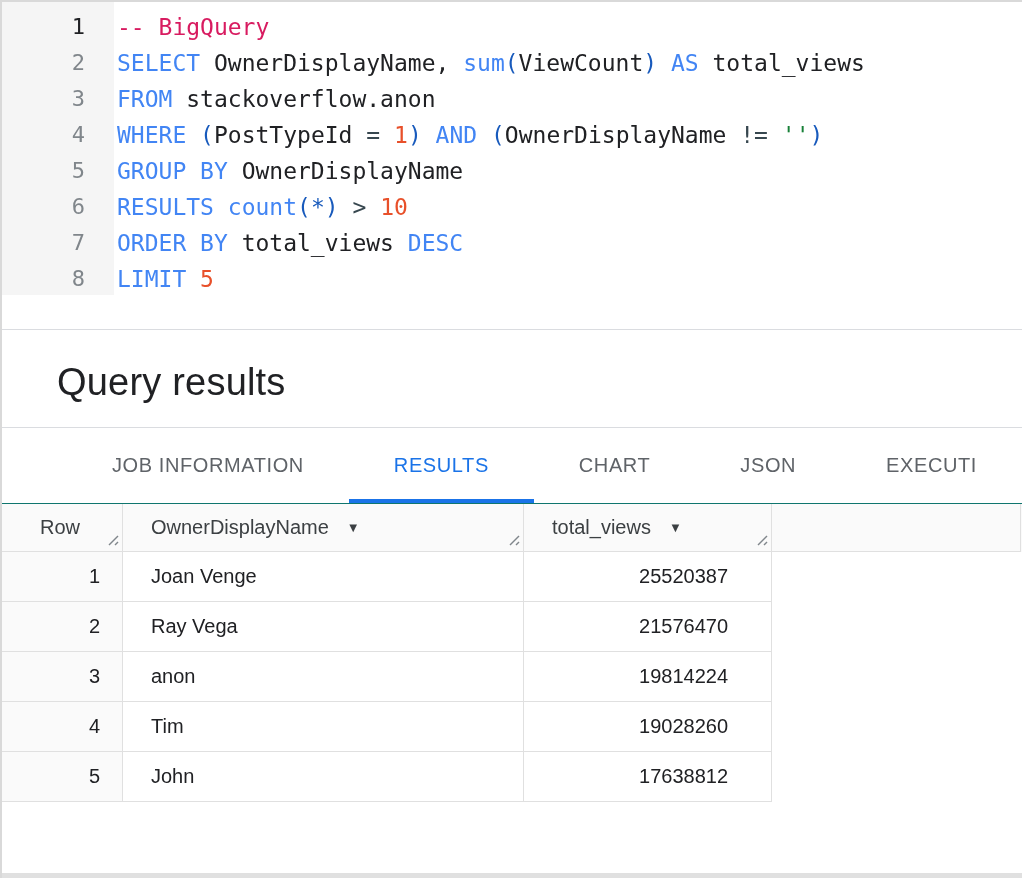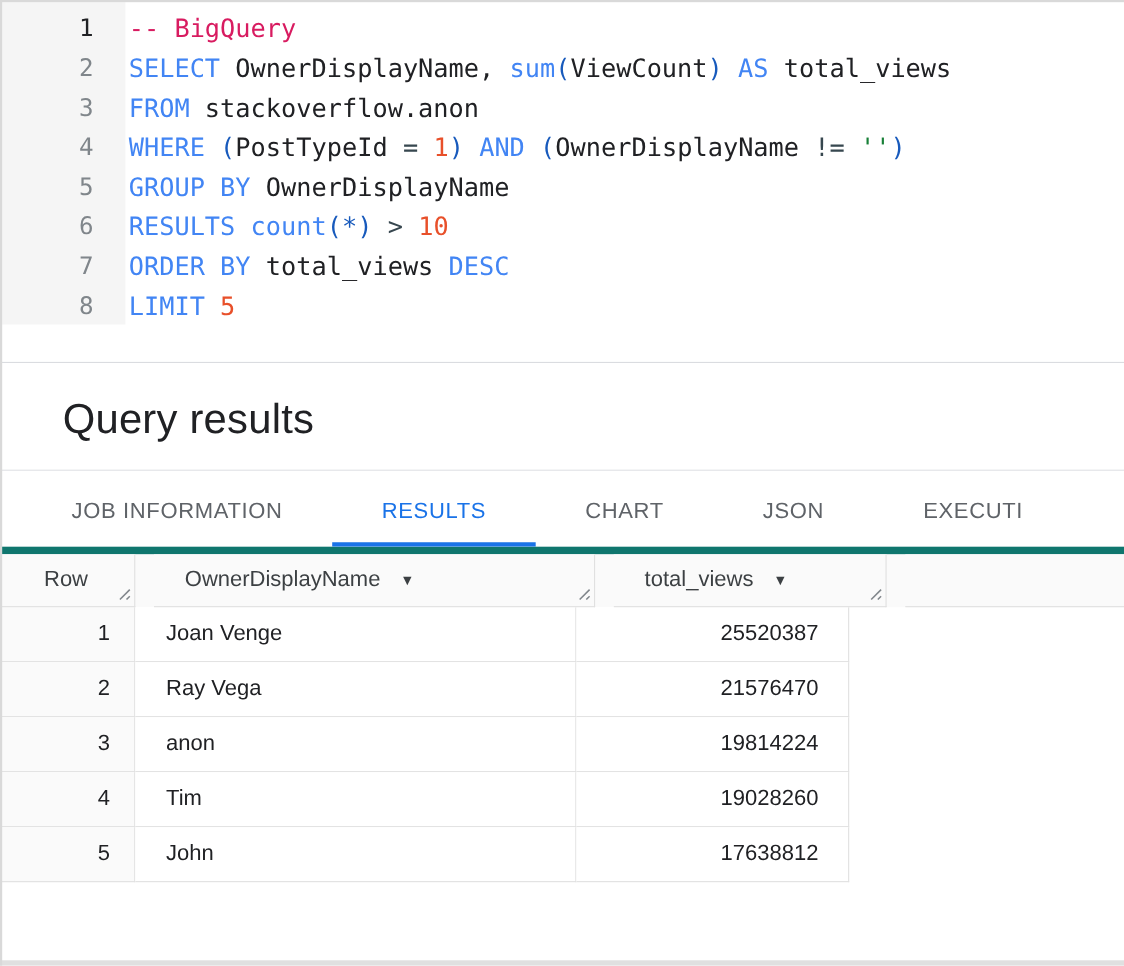--- a/index.html
+++ b/index.html
@@ -28,44 +28,44 @@
   .t-num{color:var(--c-number);}
   .t-str{color:var(--c-string);}
   .t-paren{color:var(--c-paren);}
   .t-op{color:#37474f;}
 
   
   .results-band{height:98px;border-bottom:1px solid #dadce0;box-sizing:border-box;background:#fff;}
   .results-title{font-size:38px;font-weight:400;color:#202124;padding:31px 0 0 57px;letter-spacing:.2px;}
 
   
-  .tabbar{display:flex;height:76px;box-sizing:border-box;border-bottom:7px solid #0f766e;
-          padding-left:20px;overflow:hidden;white-space:nowrap;background:#fff;}
+  .tabbar{display:flex;height:76px;box-sizing:border-box;border-bottom:1px solid #0f766e;
+          padding-left:20px;overflow:hidden;white-space:nowrap;background:#fff;justify-content:flex-end;}
   .tab{padding:0 45px;line-height:74px;font-size:20px;font-weight:500;letter-spacing:.6px;
        color:#5f6368;cursor:pointer;flex:0 0 auto;}
   .tab.active{color:var(--c-accent);box-shadow:inset 0 -4px 0 var(--c-accent);}
 
   
-  .grid-header{display:flex;height:48px;box-sizing:border-box;background:#fafafa;gap:17px;}
+  .grid-header{display:flex;height:48px;box-sizing:border-box;background:#fafafa;}
   .hcell{position:relative;box-sizing:border-box;border-right:1px solid #e0e0e0;border-bottom:1px solid #e0e0e0;
          display:flex;align-items:center;font-size:20px;font-weight:500;color:#3c4043;background:#fafafa;}
   .hcell.c-row{flex:0 0 123px;padding-left:40px;}
   .hcell.c-owner{flex:0 0 401px;padding-left:28px;}
   .hcell.c-views{flex:0 0 248px;padding-left:28px;}
   .hcell.c-filler{flex:0 0 249px;}
   .sort-arrow{margin-left:18px;font-size:13px;color:#3c4043;cursor:pointer;line-height:1;}
   .grip{position:absolute;right:3px;bottom:4px;width:15px;height:15px;cursor:col-resize;}
   .grip svg{display:block;}
 
   .grid-body .row{display:flex;height:50px;box-sizing:border-box;font-size:20px;color:#202124;}
   .cell{box-sizing:border-box;border-right:1px solid #e0e0e0;border-bottom:1px solid #e0e0e0;
         display:flex;align-items:center;background:#fff;}
   .cell.rownum{flex:0 0 123px;background:#fafafa;justify-content:flex-end;padding-right:22px;}
   .cell.owner{flex:0 0 401px;padding-left:28px;}
-  .cell.views{flex:0 0 248px;justify-content:flex-end;padding-right:27px;}
+  .cell.views{flex:0 0 248px;justify-content:flex-end;padding-right:43px;}
 </style>
 </head>
 <body>
 
 <div class="edge-top"></div>
 <div class="edge-left"></div>
 
 <div class="editor">
   <div class="gutter-bg"></div>
   <div class="editor-lines">

